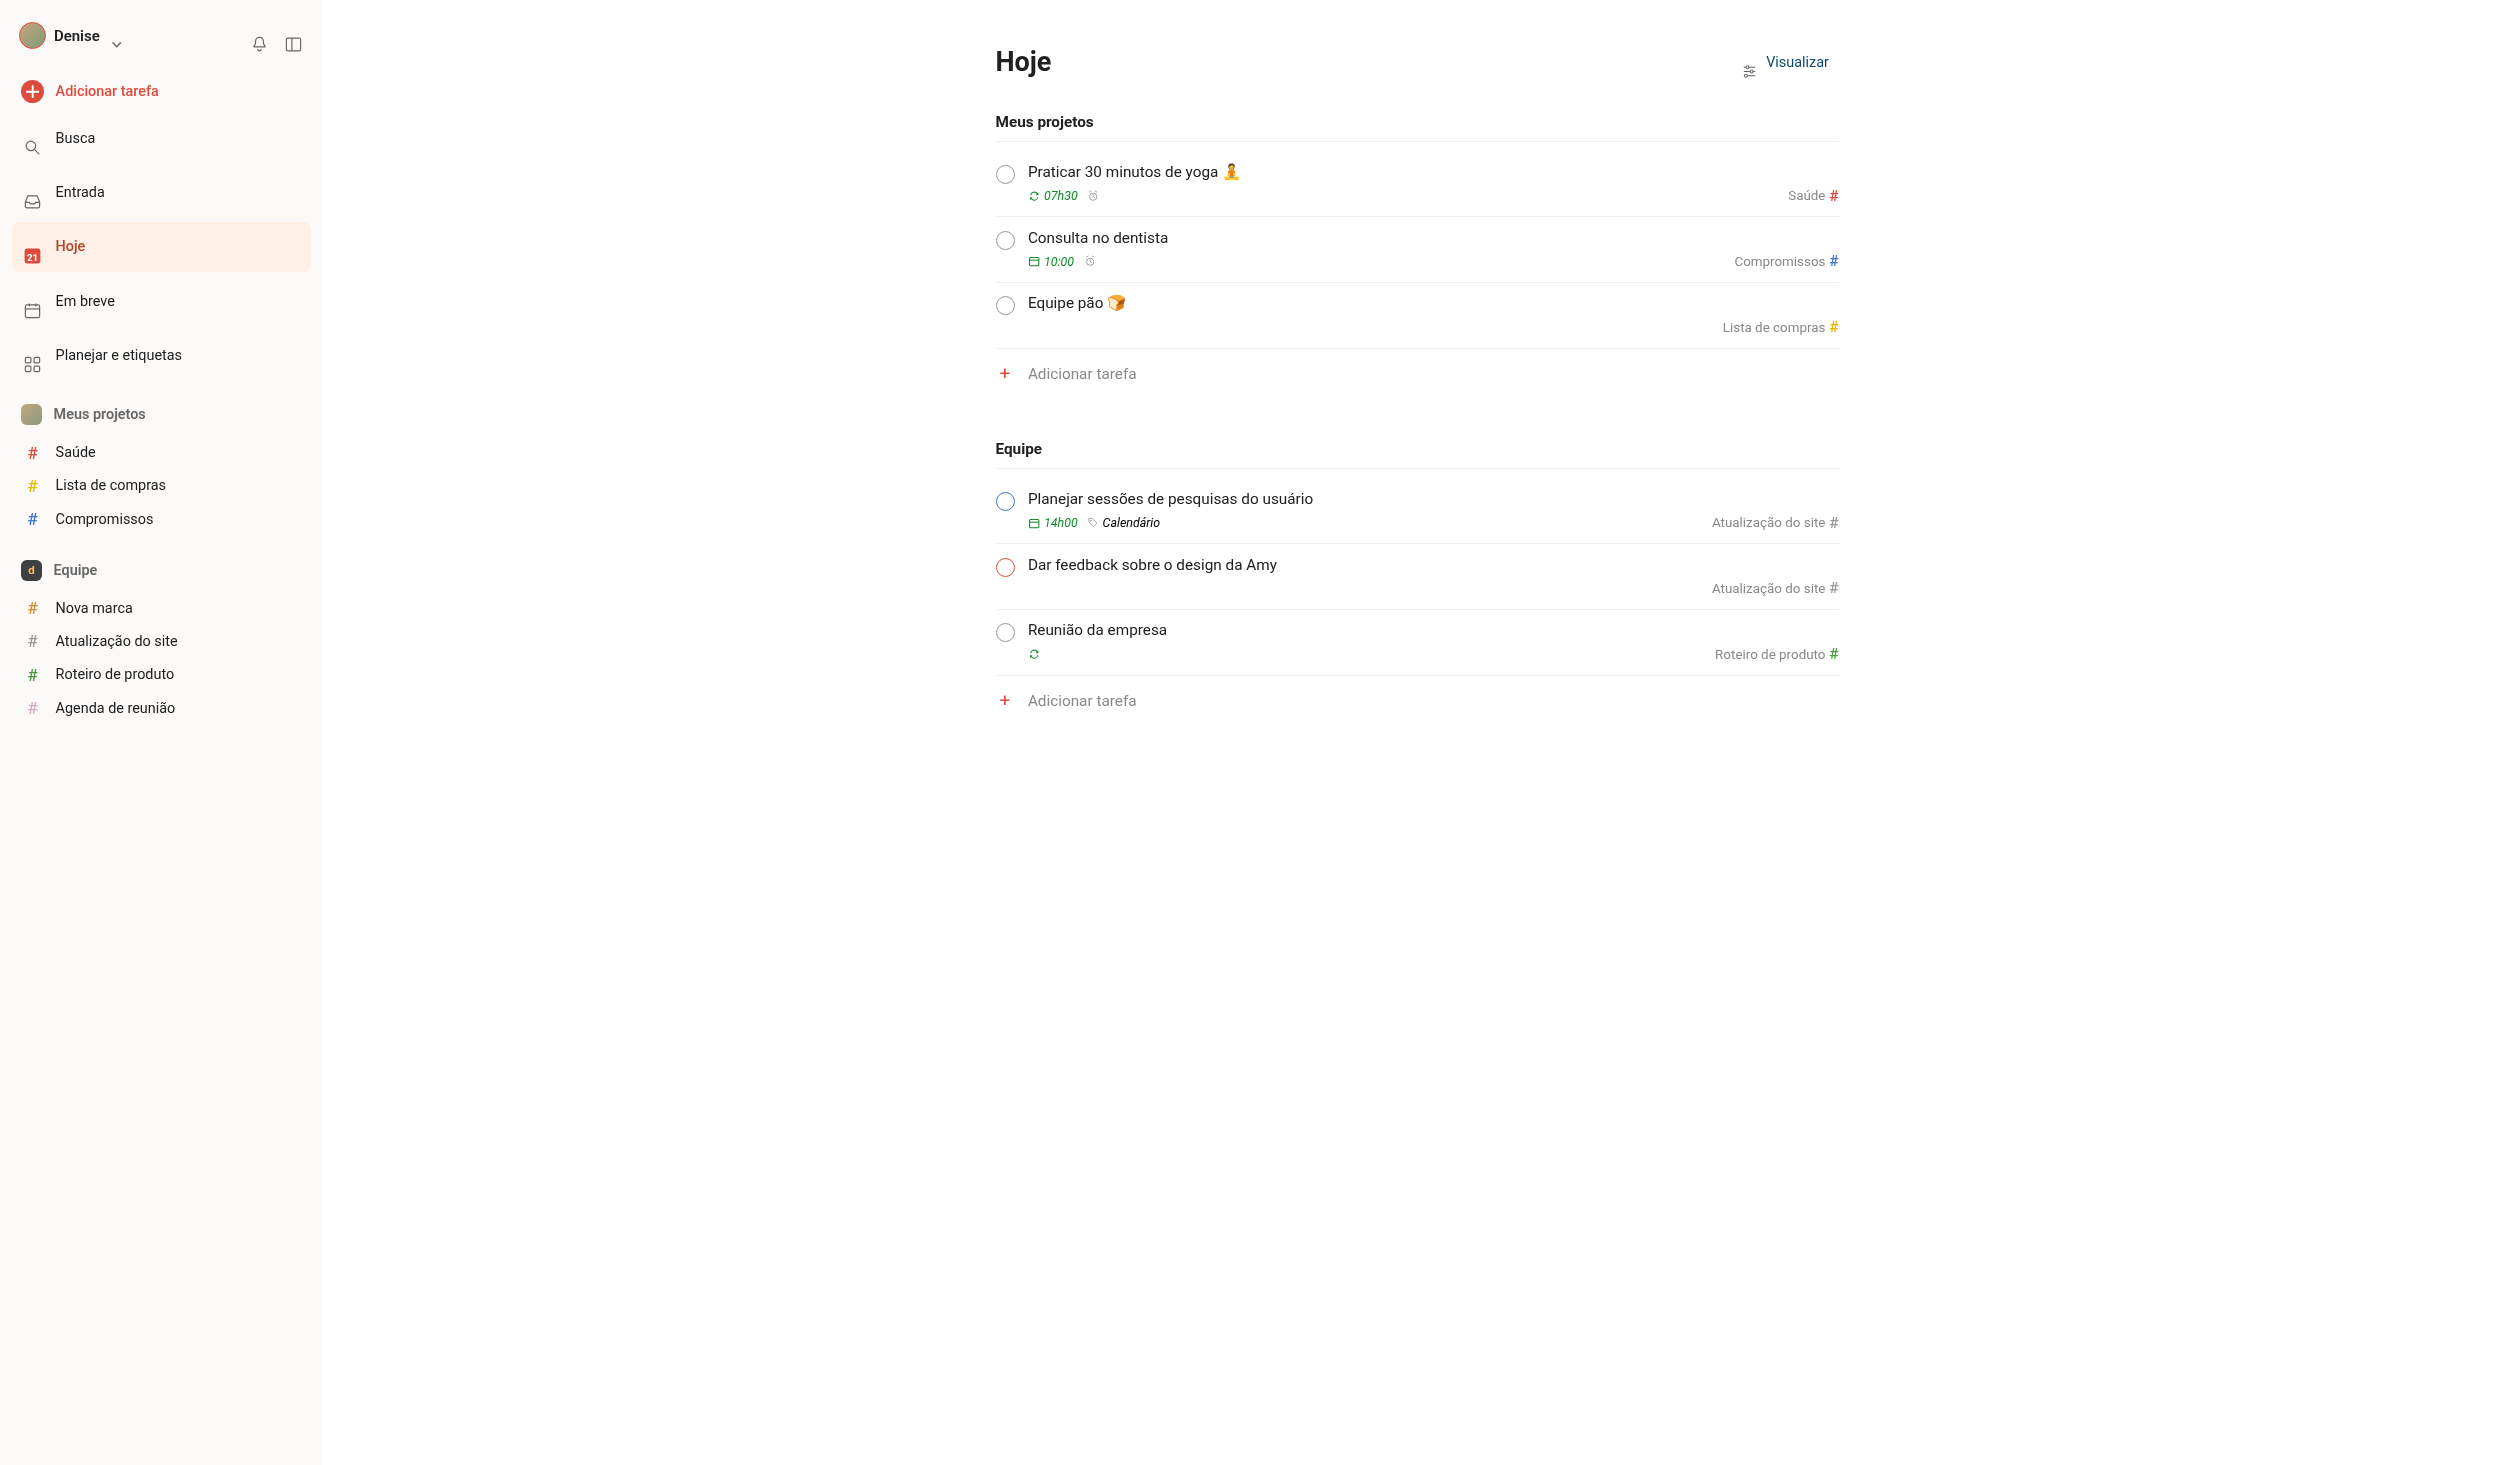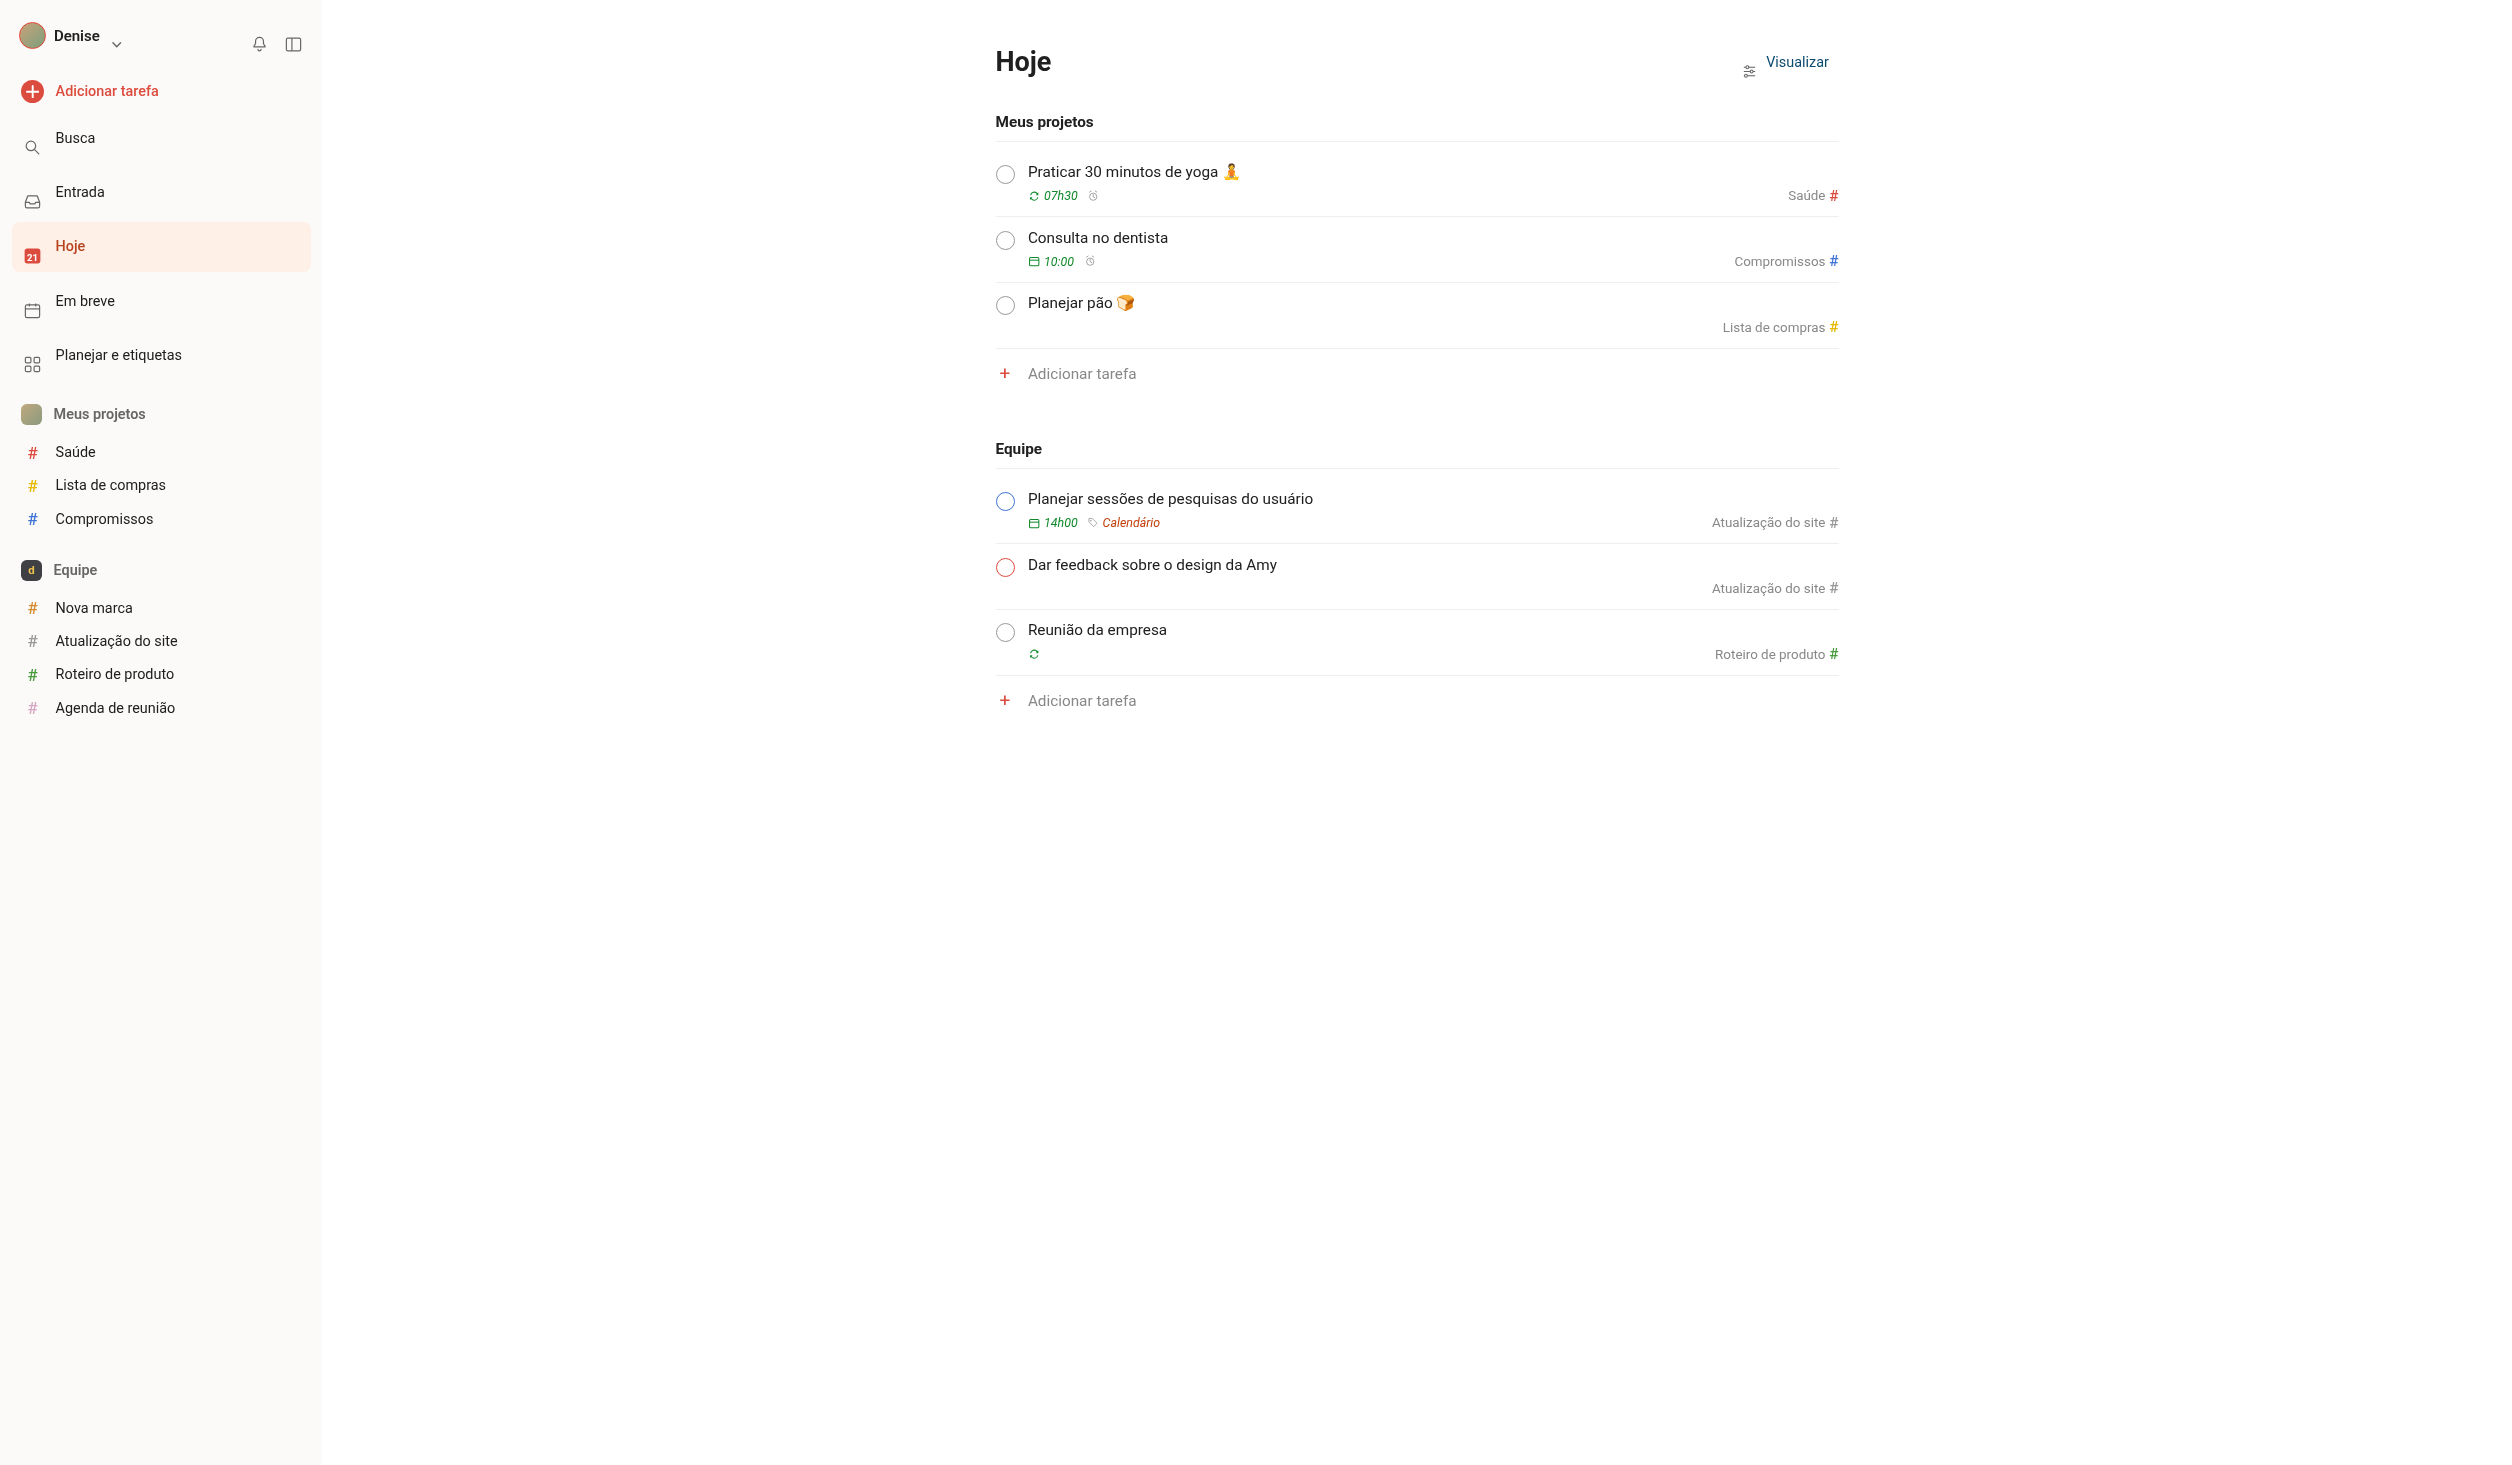--- a/index.html
+++ b/index.html
@@ -77,21 +77,21 @@
 }
 .task-check.p2 { border-color:#4073d6;border-width:1.9px; }
 .task-check.p1 { border-color:#dc4c3e;border-width:1.9px; }
 .task-body { flex:1;display:flex;flex-direction:column;gap:3.8px; }
 .task-title { font-size:15.3px;color:#202020; }
 .task-meta { display:flex;align-items:center;gap:9.6px;font-size:12.4px;color:#666;margin-top:1.9px;justify-content:space-between; }
 .task-meta-left { display:flex;align-items:center;gap:9.6px;font-style:italic; }
 .time-green { color:#108a2b;display:inline-flex;align-items:center;gap:3.8px; }
 .project-tag { display:inline-flex;align-items:center;gap:3.8px;color:#888;font-size:13.4px; }
 .project-tag .hash-sm { font-size:15.3px;font-weight:500; }
-.label-chip { display:inline-flex;align-items:center;gap:3.8px;color:#c2410c;font-size:12.4px; }
+.label-chip { display:inline-flex;align-items:center;gap:3.8px;color:#000000;font-size:12.4px; }
 .add-task-row {
   display:flex;align-items:center;gap:13.4px;padding:13.4px 0;color:#888;cursor:pointer;font-size:15.3px;
 }
 .add-task-row .plus { color:#dc4c3e;font-size:19px;width:19px;text-align:center; }
 svg { display:block; }
 </style>
 </head>
 <body>
 
 <aside class="sidebar">
@@ -296,21 +296,21 @@
               <span class="project-tag">
                 <span>Compromissos</span> 
                 <span class="hash-sm" style="color:#4073d6">#</span>
               </span>
             </div>
           </div>
         </div>
         <div class="task">
           <div class="task-check"></div>
           <div class="task-body">
-            <div class="task-title">Planejar pão 🍞</div>
+            <div class="task-title">Equipe pão 🍞</div>
             <div class="task-meta">
               <div class="task-meta-left"></div>
               <span class="project-tag">
                 <span>Lista de compras</span> 
                 <span class="hash-sm" style="color:#e6b800">#</span>
               </span>
             </div>
           </div>
         </div>
         <div class="add-task-row">

